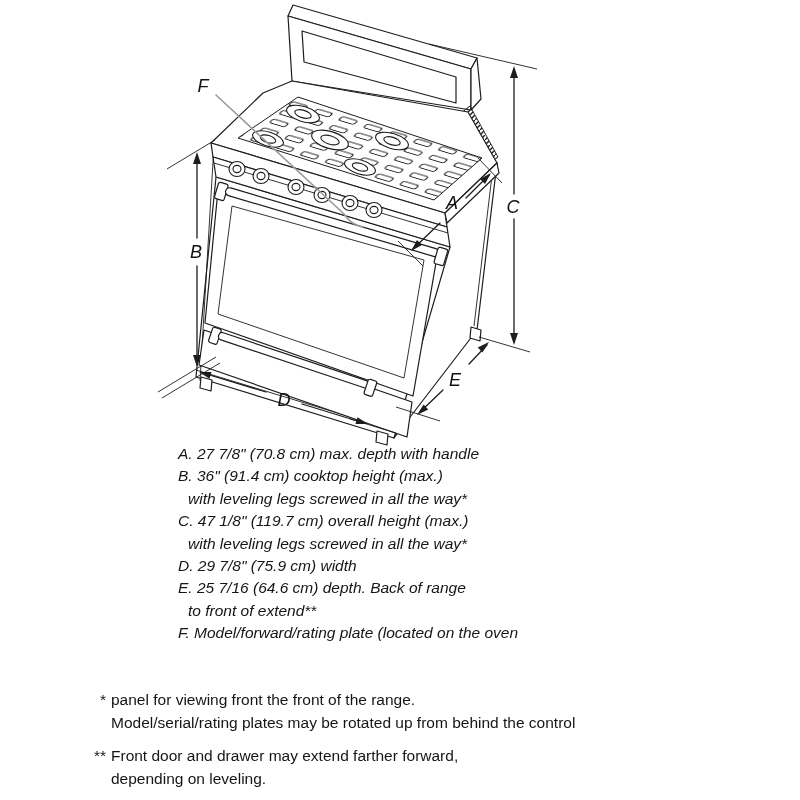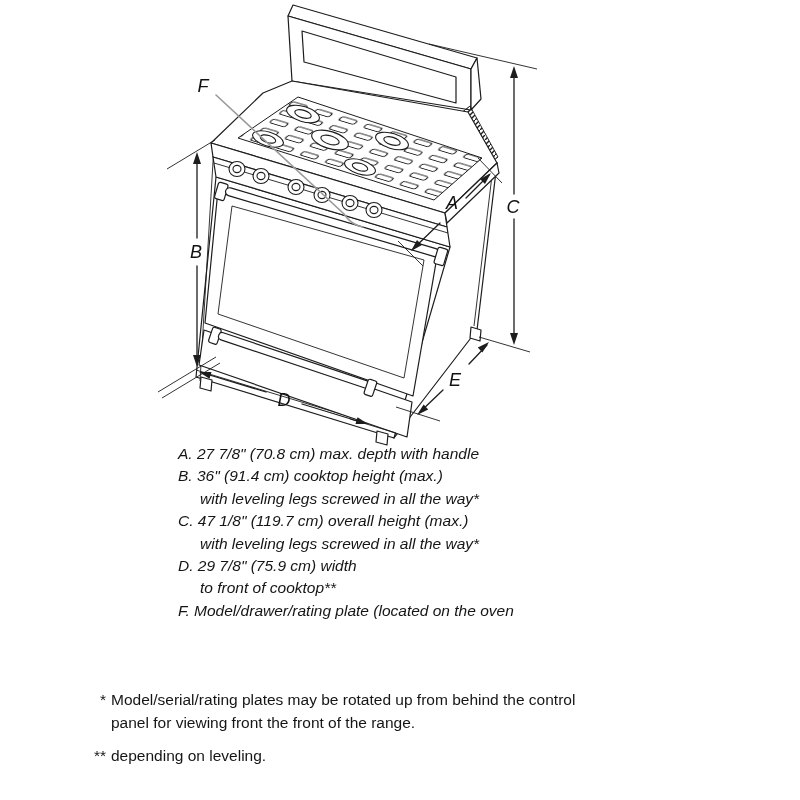--- a/index.html
+++ b/index.html
@@ -10,21 +10,21 @@
   svg .thin{stroke:#1d1d1d;stroke-width:0.9;fill:none;}
   svg .dim{stroke:#1d1d1d;stroke-width:1.3;fill:none;stroke-linecap:round;}
   svg .arrow{fill:#1d1d1d;stroke:none;}
   svg .dimlabel{font-family:"Liberation Sans", sans-serif;font-style:italic;font-size:18px;
                 fill:#111;text-anchor:middle;}
   svg ellipse{fill:#ffffff;stroke:#1d1d1d;stroke-width:1.1;}
   svg .handle{fill:#ffffff;stroke:#1d1d1d;stroke-width:1.2;}
   svg .leader{stroke:#9a9a9a;stroke-width:1.6;fill:none;stroke-linecap:round;}
   .legend{position:absolute;left:178px;top:443px;font-style:italic;font-size:15.5px;
           line-height:22.4px;white-space:nowrap;color:#151515;}
-  .legend .wrap2{margin-left:22px;}
+  .legend .wrap2{margin-left:10px;}
   .footnotes{position:absolute;left:84px;top:688px;font-size:15.5px;line-height:23px;
              color:#151515;white-space:nowrap;}
   .fnrow{display:flex;margin-bottom:10px;}
   .fnmark{width:22px;text-align:right;padding-right:5px;flex:none;}
 </style>
 </head>
 <body>
 
 <div class="page">
 
@@ -205,33 +205,35 @@
     </g>
   </svg>
 
   <div class="legend">
     <div>A. 27 7/8" (70.8 cm) max. depth with handle</div>
     <div>B. 36" (91.4 cm) cooktop height (max.)</div>
     <div class="wrap2">with leveling legs screwed in all the way*</div>
     <div>C. 47 1/8" (119.7 cm) overall height (max.)</div>
     <div class="wrap2">with leveling legs screwed in all the way*</div>
     <div>D. 29 7/8" (75.9 cm) width</div>
-    <div class="wrap2">to front of cooktop**</div>
-    <div>F. Model/drawer/rating plate (located on the oven</div>
+    <div>E. 25 7/16 (64.6 cm) depth. Back of range</div>
+    <div class="wrap2">to front of extend**</div>
+    <div>F. Model/forward/rating plate (located on the oven</div>
   </div>
 
   <div class="footnotes">
     <div class="fnrow">
       <div class="fnmark">*</div>
       <div>
+        <div>panel for viewing front the front of the range.</div>
         <div>Model/serial/rating plates may be rotated up from behind the control</div>
-        <div>panel for viewing front the front of the range.</div>
       </div>
     </div>
     <div class="fnrow">
       <div class="fnmark">**</div>
       <div>
+        <div>Front door and drawer may extend farther forward,</div>
         <div>depending on leveling.</div>
       </div>
     </div>
   </div>
 
 </div>
 
 </body></html>

